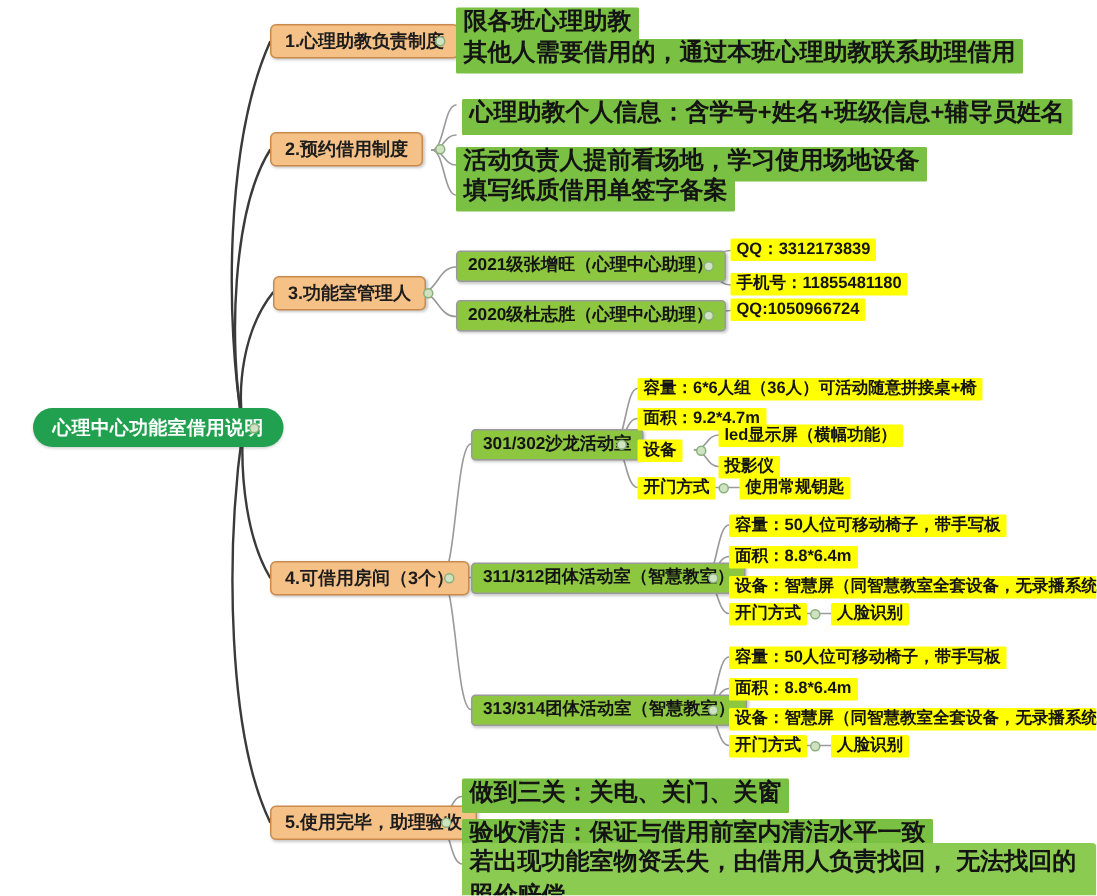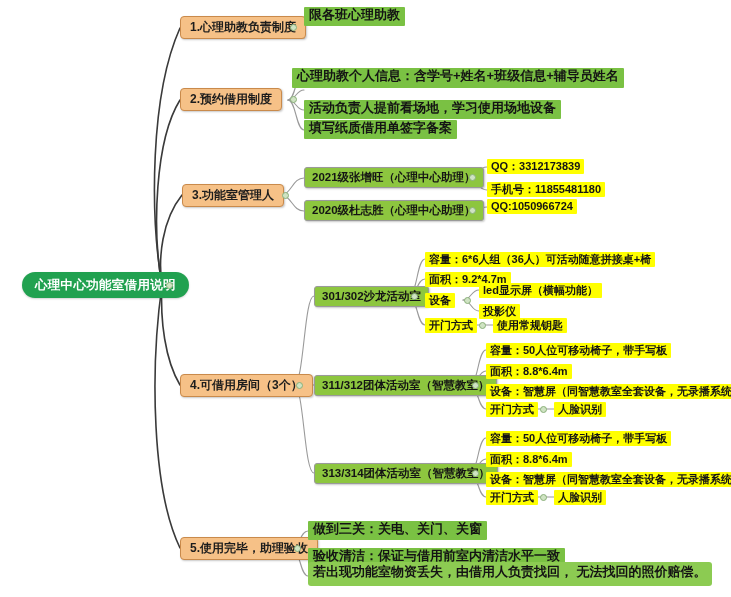--- a/index.html
+++ b/index.html
@@ -66,21 +66,21 @@
     font-size: 11.5px;
     padding: 0 7px;
     box-shadow: 1px 1px 2px rgba(0,0,0,0.22);
   }
 
   
   .green-hl {
     background: #7ac143;
     color: #141414;
     font-weight: bold;
-    font-size: 13px;
+    font-size: 16px;
     padding: 1px 5px 4px 5px;
     border-radius: 1px;
   }
   .green-hl.soft {
     background: #8ccb52;
     border-radius: 3px;
     white-space: normal;
     line-height: 1.45;
     display: block;
   }
@@ -177,27 +177,30 @@
   <div class="dot" style="left:166px; top:282px;"></div>
 
   <div class="node lvl1" style="left:180px; top:16px; height:23px;">
     <span>1.心理助教负责制度</span>
   </div>
   <div class="dot" style="left:290px; top:24px;"></div>
 
   <div class="node" style="left:304px; top:8px; height:17px;">
     <span class="green-hl">限各班心理助教</span>
   </div>
+  <div class="node" style="left:304px; top:29px; height:17px;">
+    <span class="green-hl">其他人需要借用的，通过本班心理助教联系助理借用</span>
+  </div>
 
   <div class="node lvl1" style="left:180px; top:88px; height:23px;">
     <span>2.预约借用制度</span>
   </div>
   <div class="dot" style="left:290px; top:96px;"></div>
 
-  <div class="node" style="left:292px; top:61px; height:34px;">
+  <div class="node" style="left:308px; top:61px; height:34px;font-family:Liberation Mono, monospace;">
     <span class="green-hl">心理助教个人信息：含学号+姓名+班级信息+辅导员姓名</span>
   </div>
   <div class="node" style="left:304px; top:101px; height:17px;">
     <span class="green-hl">活动负责人提前看场地，学习使用场地设备</span>
   </div>
   <div class="node" style="left:304px; top:121px; height:17px;">
     <span class="green-hl">填写纸质借用单签字备案</span>
   </div>
 
   <div class="node lvl1" style="left:182px; top:184px; height:23px;">

